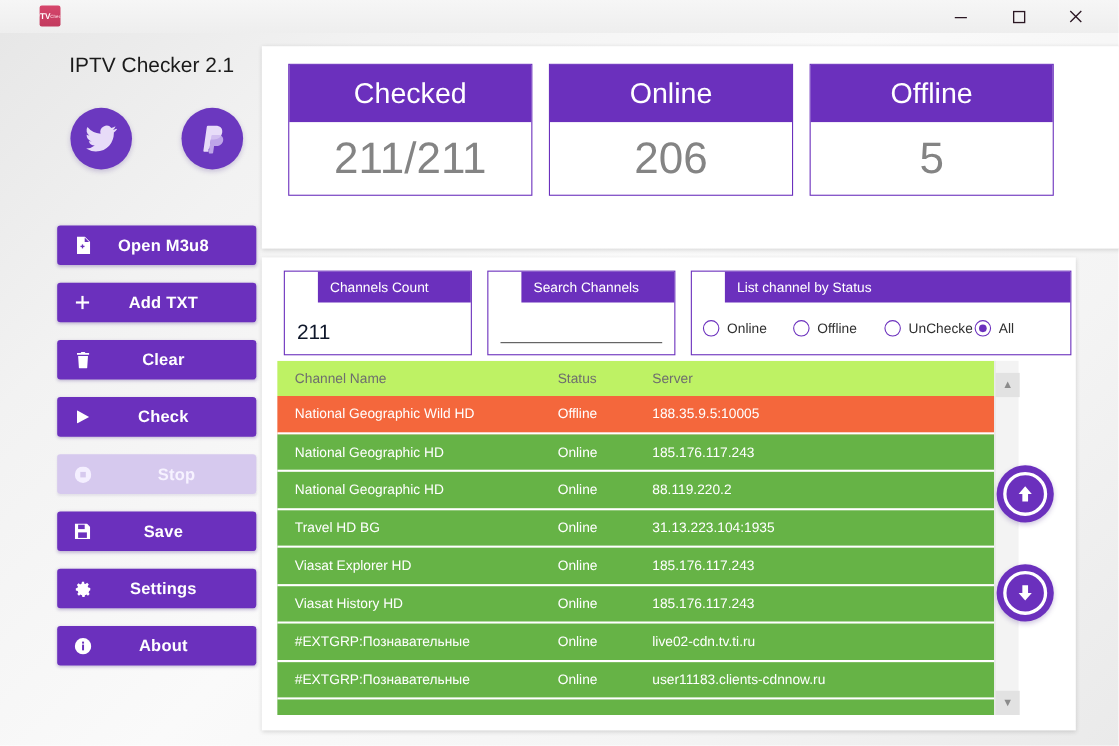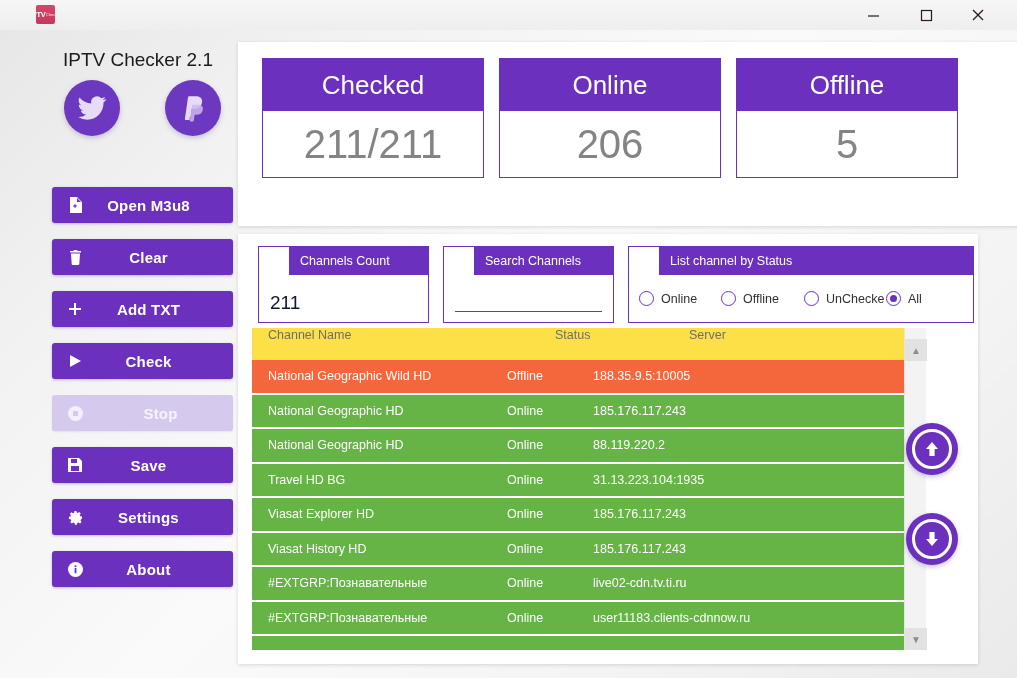--- a/index.html
+++ b/index.html
@@ -45,21 +45,21 @@
     display: flex; align-items: center; justify-content: center;
     cursor: default;
   }
   #btn-min { right: 121px; }
   #btn-max { right: 68px; }
   #btn-close { right: 16px; }
   .winbtn svg { display: block; }
 
   
   #sidebar {
-    position: absolute; left: 0; top: 12px;
+    position: absolute; left: 0; top: 30px;
     width: 240px; height: 648px;
   }
   .social {
     position: absolute; width: 56px; height: 56px; border-radius: 50%;
     background: #6b38bf;
     display: flex; align-items: center; justify-content: center;
     box-shadow: 0 2px 5px rgba(90,60,150,.28);
   }
   #social-twitter { left: 64px; top: 68px; }
   #social-paypal  { left: 165px; top: 68px; }
@@ -175,24 +175,23 @@
   }
 
   
   #table-wrap {
     position: absolute; left: 14px; top: 94px;
     width: 652px; height: 322px;
     background: #fafafa;
     overflow: hidden;
   }
   #table-head {
-    height: 32px; display: flex; align-items: flex-start;
+    height: 32px; display: flex; align-items: center;
     font-size: 12.5px; color: #6e6e6e;
-    background: #fde047;
-    gap: 48px;
+    background: #bef264;
   }
   .col-name   { width: 255px; padding-left: 16px; }
   .col-status { width: 86px; }
   .col-server { flex: 1; }
   .row {
     height: 34.5px; display: flex; align-items: center;
     font-size: 12.5px; color: #ffffff;
     border-bottom: 2px solid #ffffff;
   }
   .row.offline { background: #f4673c; }
@@ -287,35 +286,35 @@
               <path fill="currentColor" d="M2 0h7l5 5v11H2zM9 1v4h4z"></path>
               <rect x="5.2" y="8.4" width="3.6" height="1.2" fill="#6b30bd"></rect>
               <rect x="6.4" y="7.2" width="1.2" height="3.6" fill="#6b30bd"></rect>
             </svg>
         </span>
         <span class="lbl">Open M3u8</span>
       </div>
 
       <div class="sbtn">
         <span class="ico">
-          <svg width="13" height="15" viewBox="0 0 13 15">
-              <path fill="currentColor" d="M5 0h3l.7 1H12v1.6H1V1h3.3zM2 3.6h9l-.7 10.5c0 .5-.4.9-.9.9H3.6c-.5 0-.9-.4-.9-.9z"></path>
-            </svg>
-        </span>
-        <span class="lbl">Clear</span>
-      </div>
-
-      <div class="sbtn">
-        <span class="ico">
           <svg width="14" height="14" viewBox="0 0 14 14">
               <rect x="6" y="1" width="2" height="12" fill="currentColor"></rect>
               <rect x="1" y="6" width="12" height="2" fill="currentColor"></rect>
             </svg>
         </span>
         <span class="lbl">Add TXT</span>
+      </div>
+
+      <div class="sbtn">
+        <span class="ico">
+          <svg width="13" height="15" viewBox="0 0 13 15">
+              <path fill="currentColor" d="M5 0h3l.7 1H12v1.6H1V1h3.3zM2 3.6h9l-.7 10.5c0 .5-.4.9-.9.9H3.6c-.5 0-.9-.4-.9-.9z"></path>
+            </svg>
+        </span>
+        <span class="lbl">Clear</span>
       </div>
 
       <div class="sbtn">
         <span class="ico">
           <svg width="11" height="12" viewBox="0 0 11 12">
               <path fill="currentColor" d="M0 0l11 6L0 12z"></path>
             </svg>
         </span>
         <span class="lbl">Check</span>
       </div>

